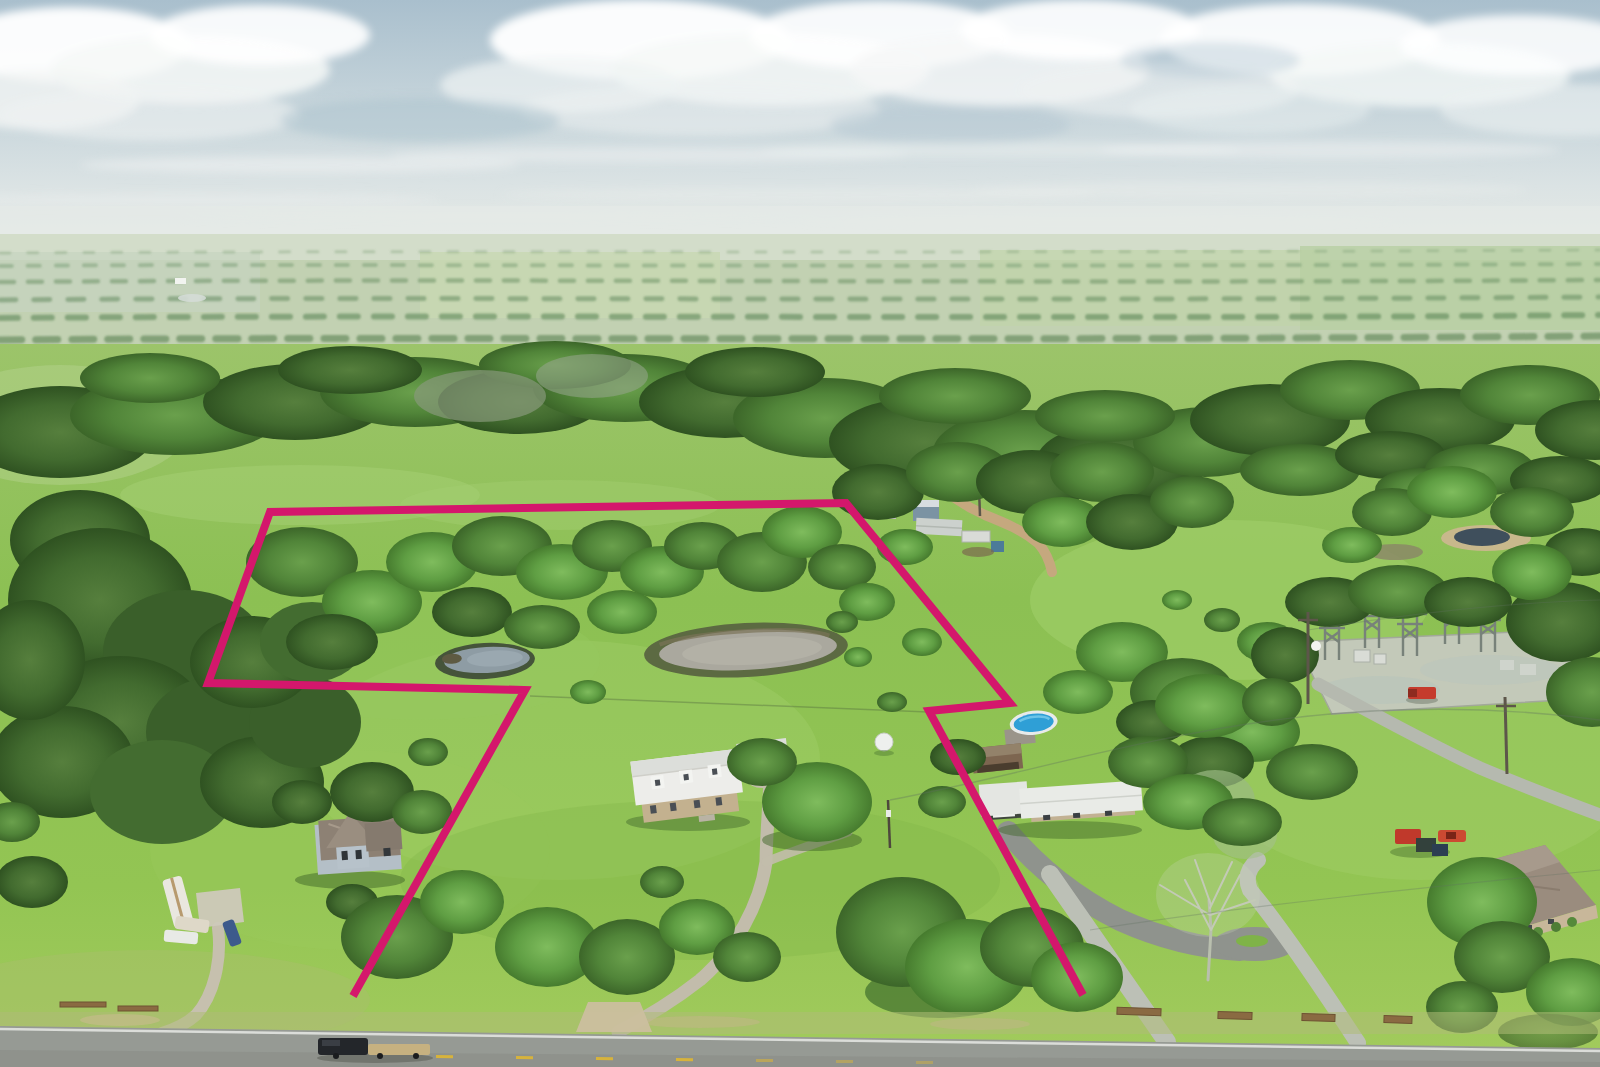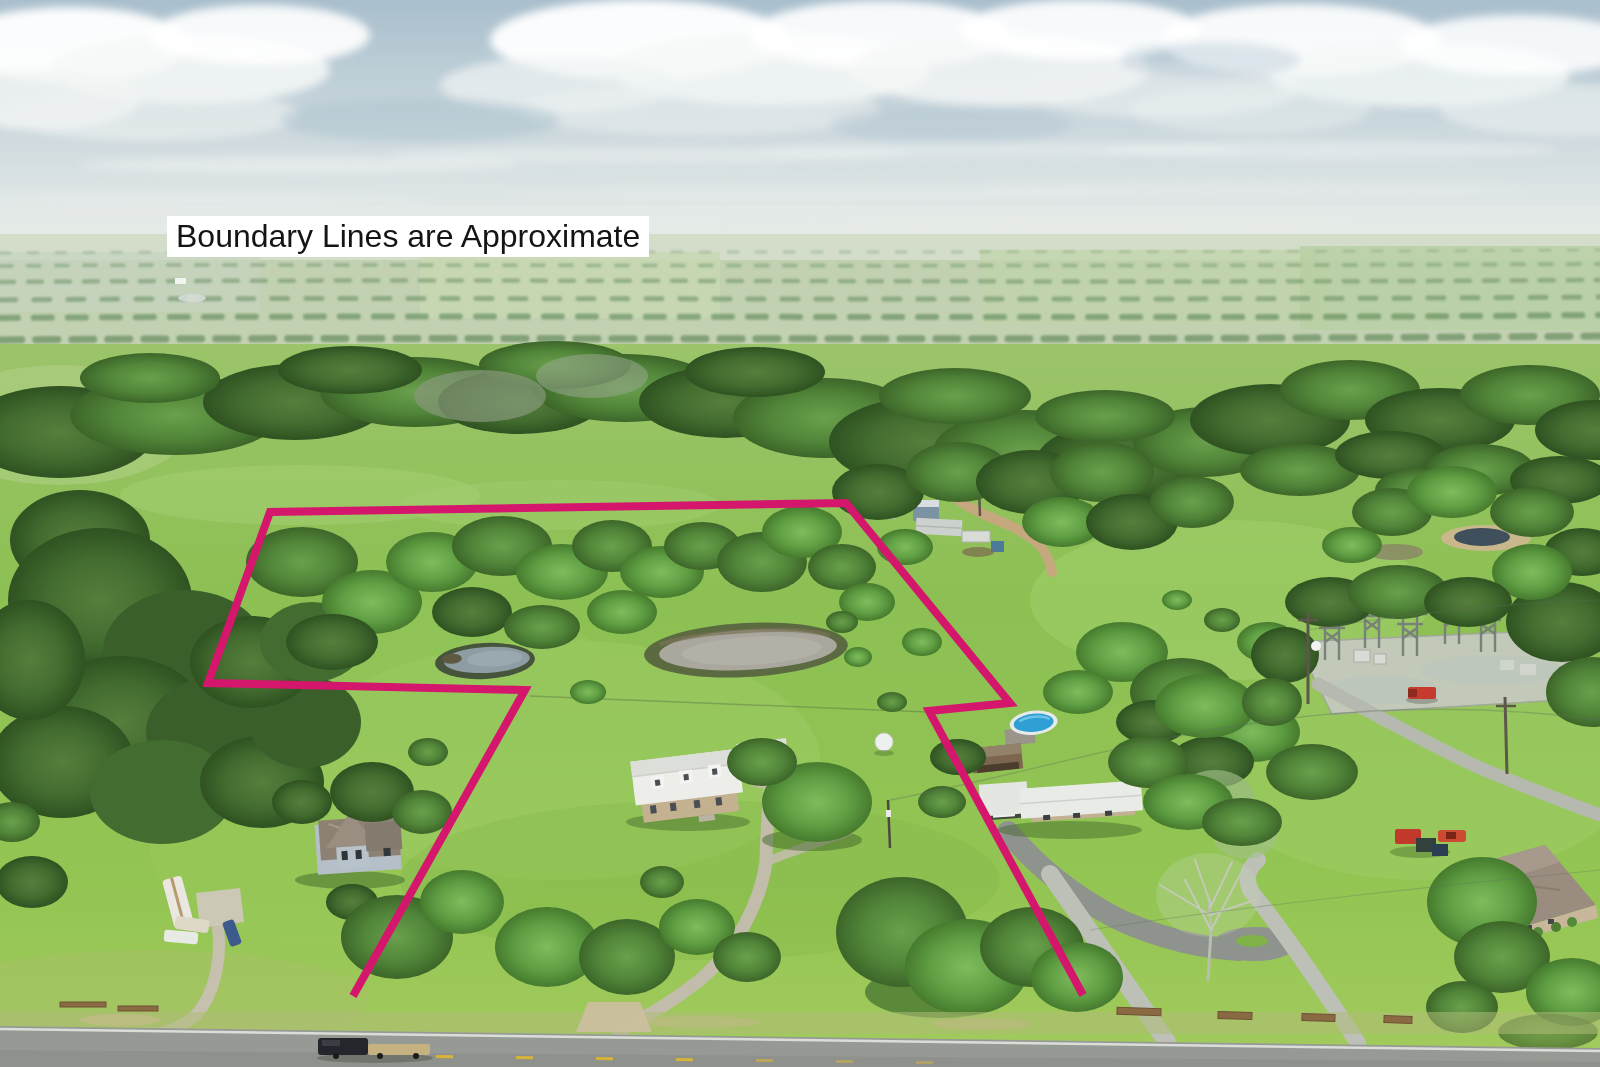--- a/index.html
+++ b/index.html
@@ -517,14 +517,13 @@
       <rect x="322" y="1040" width="18" height="6" fill="#3a3e44"></rect>
       <circle cx="336" cy="1056" r="3" fill="#1a1c1e"></circle>
           <circle cx="380" cy="1056" r="3" fill="#1a1c1e"></circle>
       <circle cx="416" cy="1056" r="3" fill="#1a1c1e"></circle>
     </g>
   </g>
 
   <polyline class="boundary-line" points="1083,995 929,711 1010,703 846,503 270,512 208,683 525,690 353,996" stroke="#d4176c" stroke-width="8"></polyline>
 </svg>
 
-<div class="disclaimer">Boundary Lines are Approximate</div>
 </div>
 
 </body></html>

